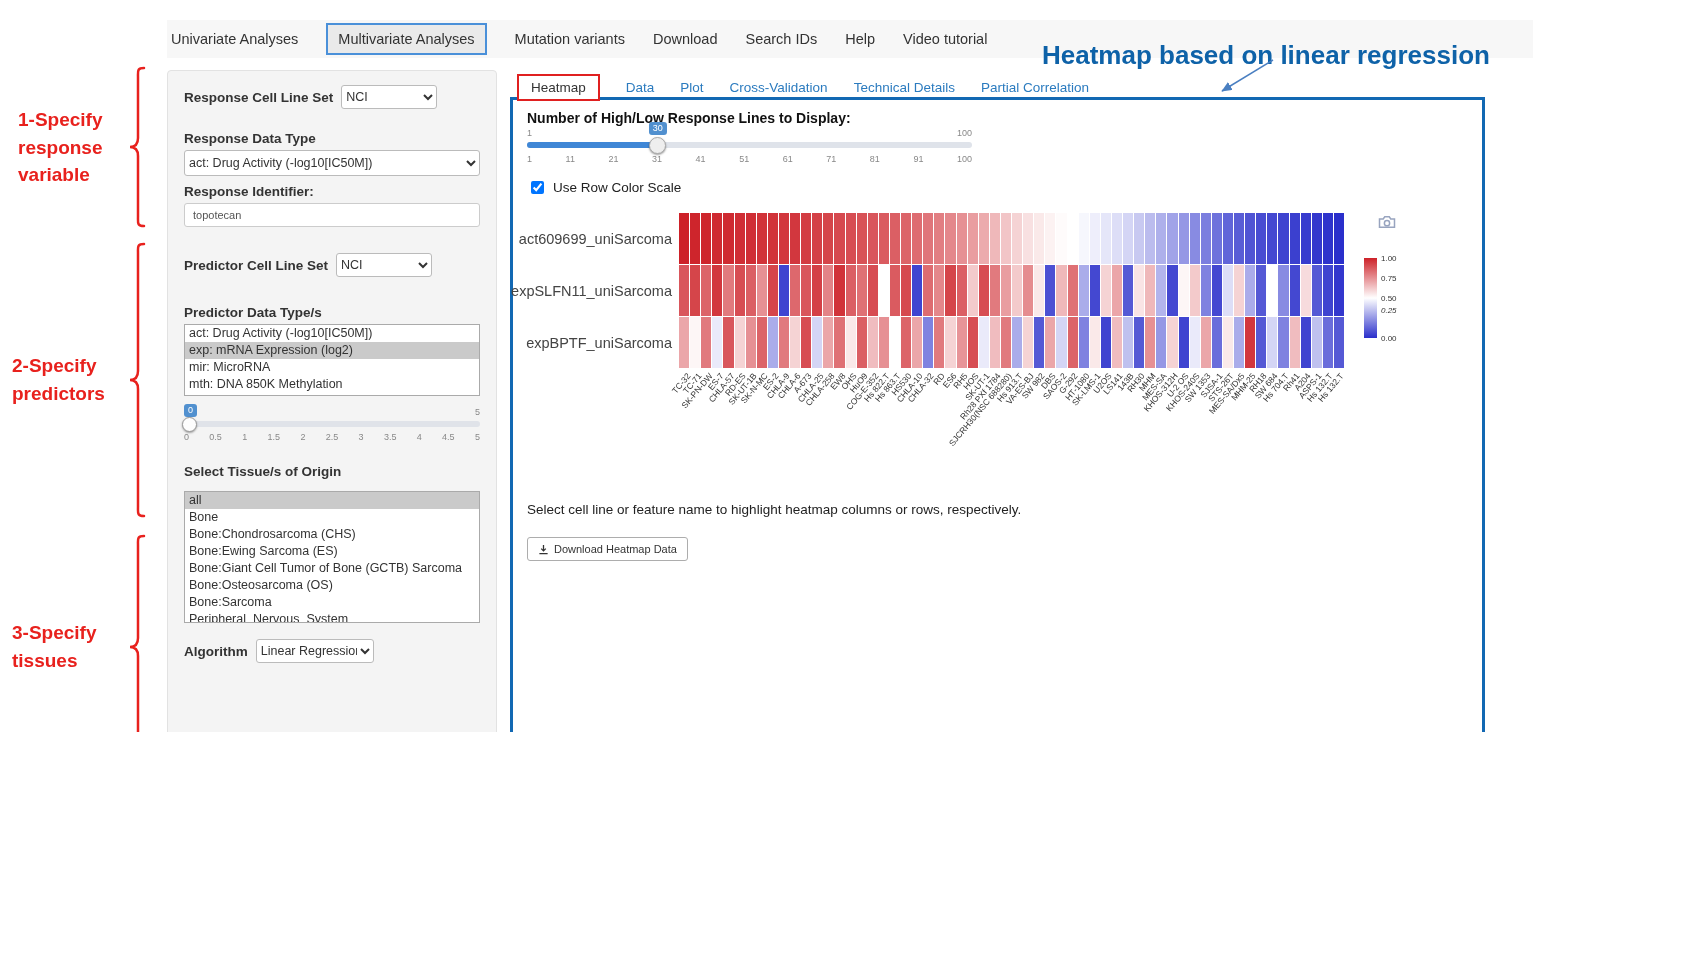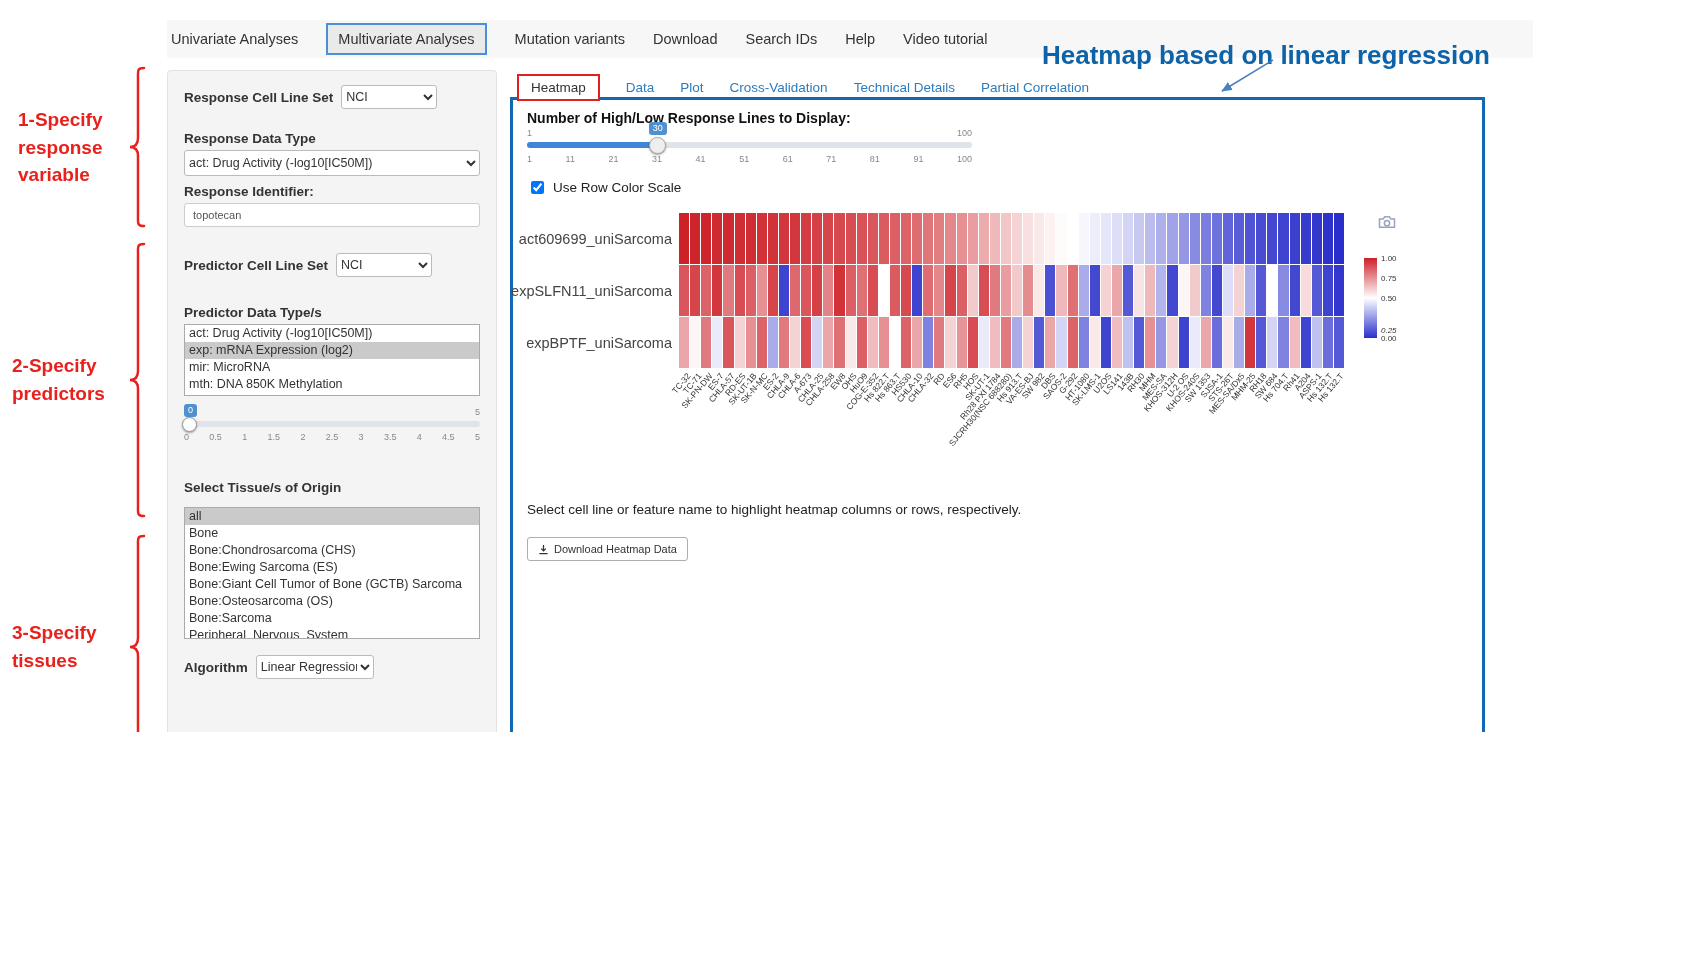--- a/index.html
+++ b/index.html
@@ -31,21 +31,21 @@
   select{font-size:12.5px;height:24px;border:1px solid #bbb;border-radius:3px;background:#fff;color:#333;}
   select.full{width:100%;height:26px;}
   .txt{width:100%;height:24px;border:1px solid #ccc;border-radius:3px;padding:2px 8px;font-size:11px;
        color:#555;box-sizing:border-box;background:#fff;font-family:inherit;}
   .listbox{border:1px solid #aaa;background:#fff;overflow:hidden;font-size:12.5px;}
   .listbox .opt{padding:0 4px;line-height:17px;white-space:nowrap;cursor:default;}
   .listbox .opt.sel{background:#cacaca;}
   #lb-datatypes{height:70px;}
   .listbox.tall{height:130px;margin-top:12px;}
   .g8{margin-top:8px;}.g12{margin-top:12px;}.g20{margin-top:28px;}
-  .g22{margin-top:22px;}.g24{margin-top:28px;}.g26{margin-top:26px;}.g16{margin-top:16px;}
+  .g22{margin-top:22px;}.g24{margin-top:12px;}.g26{margin-top:26px;}.g16{margin-top:16px;}
   .radio-row{display:flex;align-items:center;gap:6px;font-size:13px;margin:3px 0;font-weight:normal;}
 
   
   .irs{position:relative;padding-top:15px;height:48px;box-sizing:border-box;}
   .irs-badge{position:absolute;left:0;top:0;background:#5190cf;color:#fff;font-size:9px;
              padding:0 4px;border-radius:3px;line-height:13px;}
   .irs-max{position:absolute;right:0;top:2px;font-size:9px;color:#888;line-height:12px;}
   .irs-track{position:relative;height:6px;background:#e0e3e9;border-radius:3px;margin-top:2px;}
   .irs-handle{position:absolute;left:-2px;top:-4px;width:13px;height:13px;background:#fdfdfd;
               border:1px solid #999;border-radius:50%;box-shadow:0 1px 2px rgba(0,0,0,.35);}
@@ -501,21 +501,21 @@
       <div class="cbarcol">
         <svg class="camera" viewBox="0 0 24 18">
           <path d="M2 5 h5 l2 -3 h6 l2 3 h5 v11 h-20 z" fill="none" stroke="#98a4bf" stroke-width="2"></path>
           <circle cx="12" cy="10.5" r="3.5" fill="none" stroke="#98a4bf" stroke-width="2"></circle>
         </svg>
         <div class="cbar-grad"></div>
         <div class="cbar-ticks" id="cbar-ticks">
             <span style="top: -4px;">1.00</span>
             <span style="top: 16px;">0.75</span>
             <span style="top: 36px;">0.50</span>
-            <span style="top: 68px; font-style: italic;">0.25</span>
+            <span style="top: 48px; font-style: italic;">0.25</span>
             <span style="top: 76px;">0.00</span>
           </div>
       </div>
     </div>
 
     <div class="note">Select cell line or feature name to highlight heatmap columns or rows, respectively.</div>
 
     <button class="dl-btn">
       <svg class="dl-icon" viewBox="0 0 12 12" width="11" height="11">
         <path d="M6 1 v6 M3.5 5 L6 7.5 L8.5 5 M1.5 10.5 h9" stroke="#333" stroke-width="1.4" fill="none"></path>

